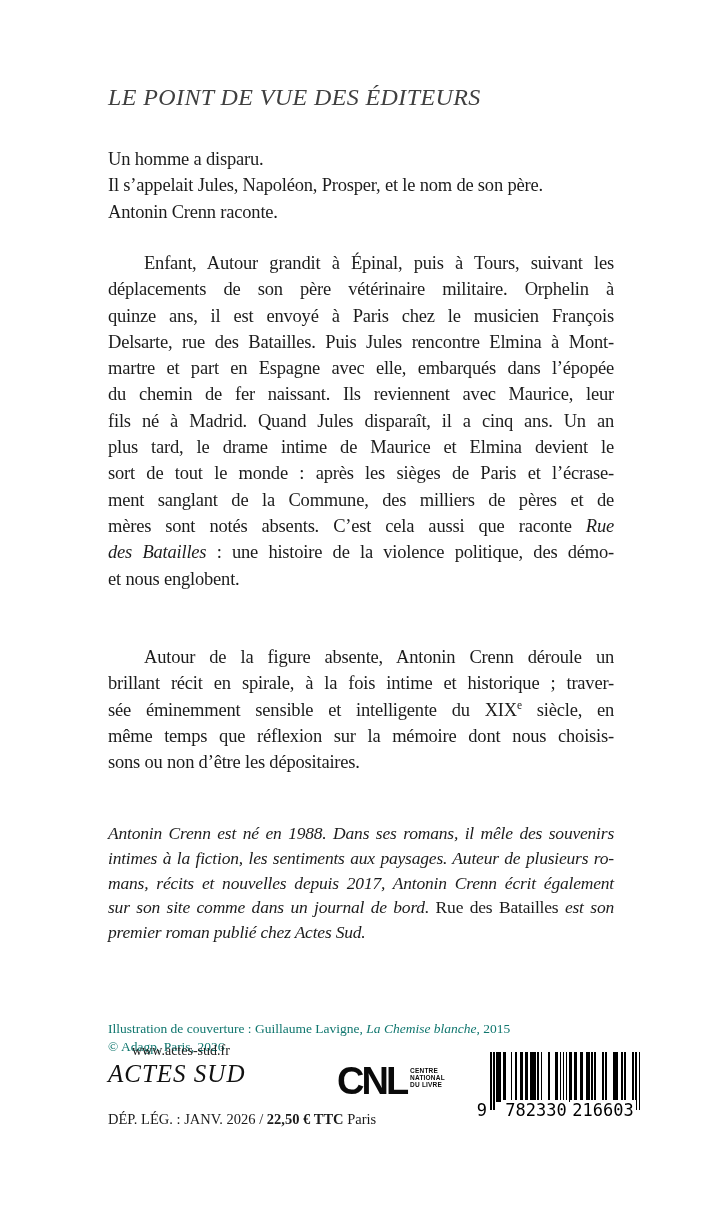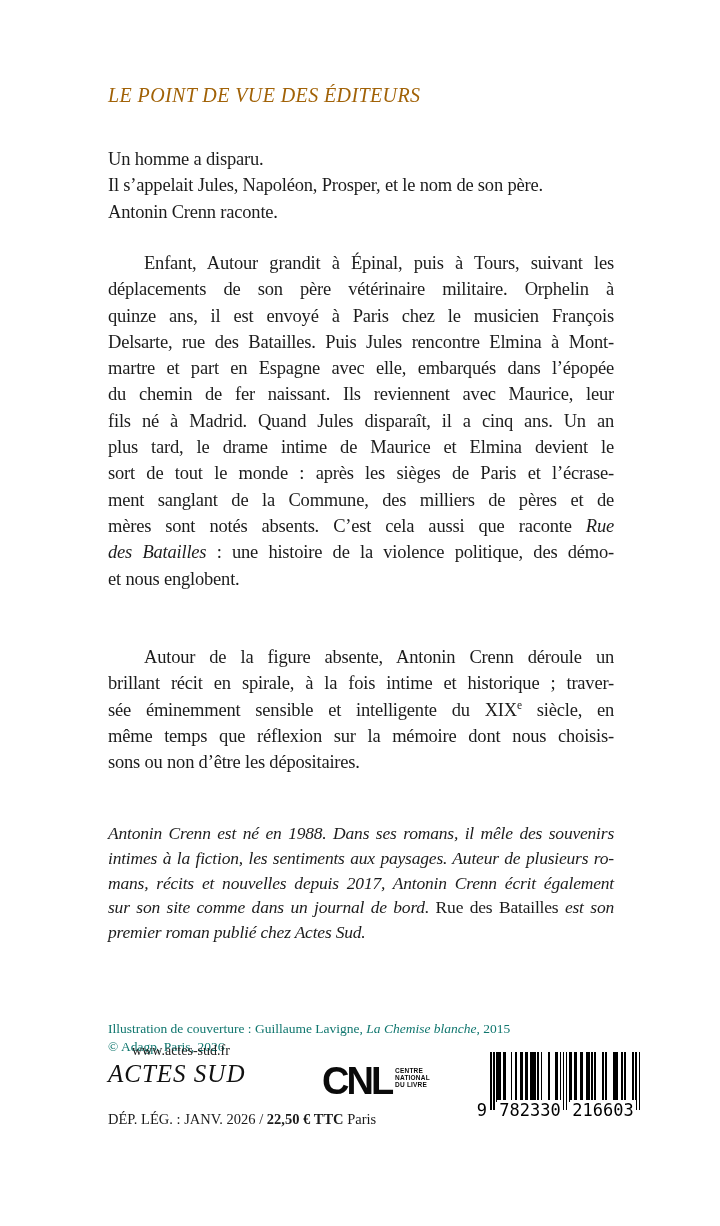--- a/index.html
+++ b/index.html
@@ -10,23 +10,23 @@
     background:#ffffff;
     overflow:hidden;
     color:#1c1c1c;
     font-family:"Liberation Serif","DejaVu Serif",serif;
   }
   .col{position:absolute;left:108px;width:506px;}
 
   .heading{
     top:84px;
     font-style:italic;
-    font-size:20px;
+    font-size:24px;
     letter-spacing:0.4px;
-    color:#a16207;
+    color:#404040;
     white-space:nowrap;
   }
 
   .body-text{font-size:18.5px;line-height:26.3px;letter-spacing:-0.2px;}
   .body-text .line{min-height:26.3px;}
   .just{text-align:justify;text-align-last:justify;}
   .indent{text-indent:36px;}
   .it{font-style:italic;}
   .rm{font-style:normal;}
   .bd{font-weight:bold;}
@@ -56,40 +56,40 @@
   .pub-site{top:1043px;font-size:14px;color:#222;margin-left:24px;}
   .pub-legal{top:1111px;font-size:14.5px;color:#1a1a1a;white-space:nowrap;}
 
   .cnl{
     position:absolute;left:322px;top:1062px;width:120px;height:46px;
     display:flex;align-items:flex-start;
     font-family:"Liberation Sans","DejaVu Sans",sans-serif;
     color:#0a0a0a;
   }
   .cnl-acronym{
-    font-size:38px;font-weight:900;letter-spacing:-3px;line-height:38px;
+    font-size:38px;font-weight:900;letter-spacing:-3px;line-height:38px;margin-left:15px;
   }
   .cnl-text{
     margin-left:4px;margin-top:5px;
     font-size:6.5px;font-weight:bold;line-height:7px;letter-spacing:0.2px;
     text-transform:uppercase;
   }
 
   .barcode{position:absolute;left:490px;top:1052px;width:160px;height:72px;}
   .bc-bars{position:absolute;left:0;top:0;width:151px;height:58px;}
   .bc-bar{position:absolute;top:0;height:50px;background:#000;}
   .bc-bar.guard{height:58px;}
   .bc-digits{
     position:absolute;top:48px;height:20px;width:160px;
     font-family:"DejaVu Sans Mono","Liberation Mono",monospace;
     font-size:17px;color:#000;
   }
   .bc-d{position:absolute;top:0;}
   .bc-d-first{left:-17px;width:14px;text-align:right;}
-  .bc-d-g1{left:7px;width:66px;text-align:center;background:#fff;}
+  .bc-d-g1{left:13px;width:66px;text-align:center;background:#fff;}
   .bc-d-g2{left:80px;width:66px;text-align:center;background:#fff;}
 </style>
 </head>
 <body>
 
 <div class="page">
 
   <div class="col heading">LE POINT DE VUE DES ÉDITEURS</div>
 
   <div class="col body-text intro">

